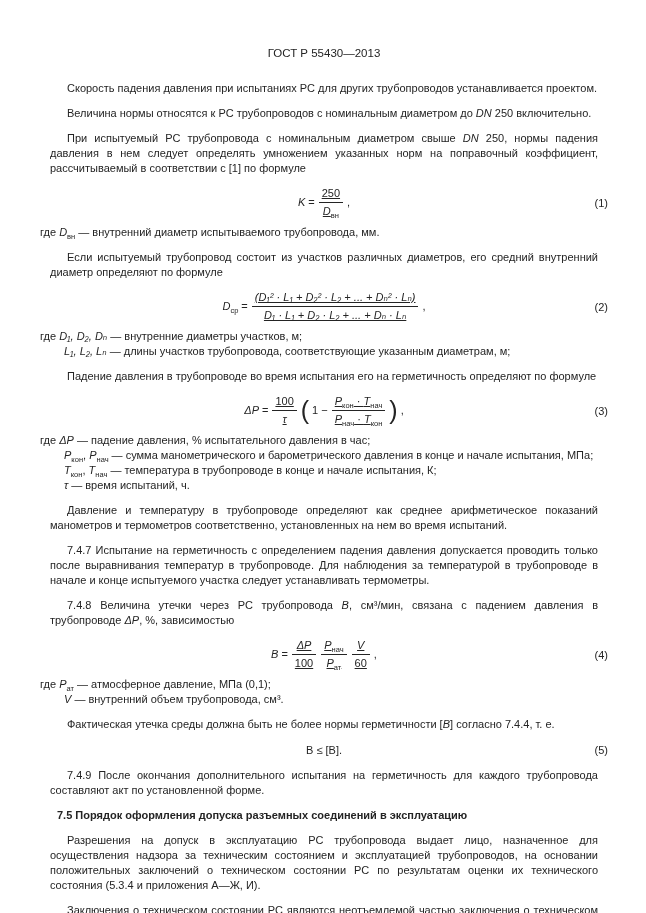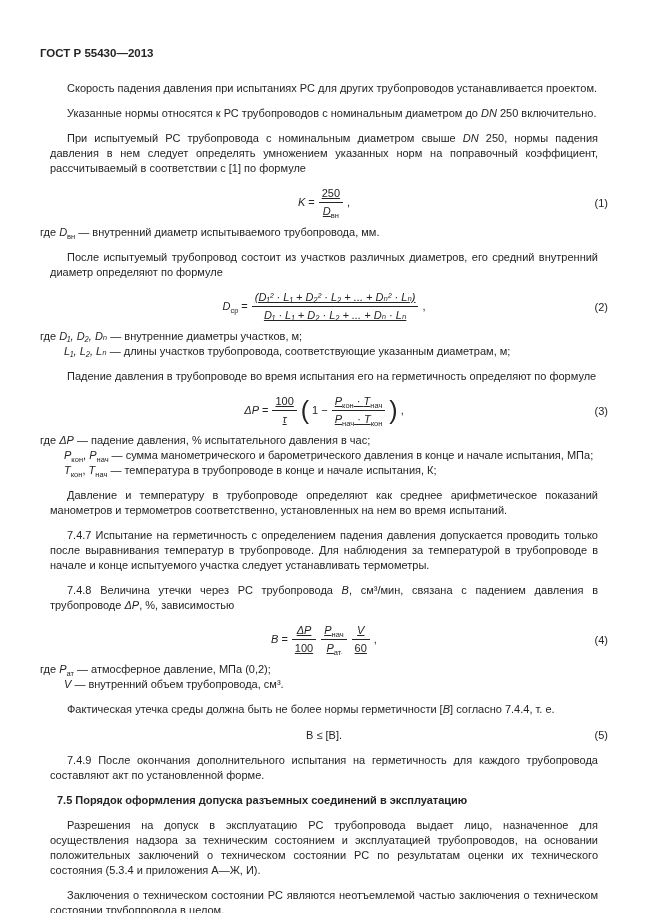--- a/index.html
+++ b/index.html
@@ -3,21 +3,21 @@
 <meta charset="utf-8">
 <style>
   html,body { margin:0; padding:0; background:#ffffff; }
   .page {
     width:646px; height:913px; position:relative; overflow:hidden;
     background:#ffffff; color:#242424;
     font-family:"Liberation Sans","DejaVu Sans",sans-serif;
     font-size:11px; line-height:15px;
   }
   .content { position:absolute; left:40px; top:46px; width:568px; }
-  .hdr { text-align:left; font-weight:bold; font-size:11.5px; margin-bottom:20px; }
+  .hdr { text-align:center; font-weight:normal; font-size:11.5px; margin-bottom:20px; }
   p { margin:10px; text-align:justify; text-indent:17px; }
   .def { text-align:justify; text-indent:0; }
   .def.ind { margin-left:24px; }
   i.var { font-style:italic; font-family:"Liberation Sans","DejaVu Sans",sans-serif; }
   sub { font-size:7.5px; line-height:0; }
   .eqrow { position:relative; text-align:center; margin:6px 0; }
   .eqbody { display:inline-flex; align-items:center; gap:3px; vertical-align:middle; }
   .eqlabel { position:absolute; right:0; top:50%; transform:translateY(-50%); font-style:normal; }
   .frac { display:inline-block; vertical-align:middle; text-align:center; margin:0 1px;text-decoration:underline; }
   .fnum { display:block; padding:0 3px 1px; border-bottom:1px solid #242424; }
@@ -29,40 +29,40 @@
 </head>
 <body>
 
 <div class="page">
   <div class="content">
 
     <div class="hdr">ГОСТ Р 55430—2013</div>
 
     <p>Скорость падения давления при испытаниях РС для других трубопроводов устанавливается проектом.</p>
 
-    <p><span>Указанные нормы относятся к РС трубопроводов с номинальным диаметром до </span><i class="var">DN</i><span> 250 включительно.</span></p>
+    <p><span>Величина нормы относятся к РС трубопроводов с номинальным диаметром до </span><i class="var">DN</i><span> 250 включительно.</span></p>
 
     <p><span>При испытуемый РС трубопровода с номинальным диаметром свыше </span><i class="var">DN</i><span> 250, нормы падения давления в нем следует определять умножением указанных норм на поправочный коэффициент, рассчитываемый в соответствии с [1] по формуле</span></p>
 
     <div class="eqrow">
       <span class="eqbody">
         <i class="var">K</i>
         <span>=</span>
         <span class="frac">
           <span class="fnum">250</span>
           <span class="fden"><i class="var">D</i><sub>вн</sub></span>
         </span>
         <span>,</span>
       </span>
       <span class="eqlabel">(1)</span>
     </div>
 
     <div class="def"><span>где </span><i class="var">D</i><sub>вн</sub><span> — внутренний диаметр испытываемого трубопровода, мм.</span></div>
 
-    <p>После испытуемый трубопровод состоит из участков различных диаметров, его средний внутренний диаметр определяют по формуле</p>
+    <p>Если испытуемый трубопровод состоит из участков различных диаметров, его средний внутренний диаметр определяют по формуле</p>
 
     <div class="eqrow">
       <span class="eqbody">
         <span><i class="var">D</i><sub>ср</sub></span>
         <span>=</span>
         <span class="frac">
           <span class="fnum"><i class="var">(D₁² · L₁ + D₂² · L₂ + ... + Dₙ² · Lₙ)</i></span>
           <span class="fden"><i class="var">D₁ · L₁ + D₂ · L₂ + ... + Dₙ · Lₙ</i></span>
         </span>
         <span>,</span>
@@ -91,20 +91,21 @@
         </span>
         <span class="paren">)</span>
         <span>,</span>
       </span>
       <span class="eqlabel">(3)</span>
     </div>
 
     <div class="def"><span>где </span><i class="var">ΔP</i><span> — падение давления, % испытательного давления в час;</span></div>
     <div class="def ind"><i class="var">P</i><sub>кон</sub><span>, </span><i class="var">P</i><sub>нач</sub><span> — сумма манометрического и барометрического давления в конце и начале испытания, МПа;</span></div>
     <div class="def ind"><i class="var">T</i><sub>кон</sub><span>, </span><i class="var">T</i><sub>нач</sub><span> — температура в трубопроводе в конце и начале испытания, К;</span></div>
+    <div class="def ind"><i class="var">τ</i><span> — время испытаний, ч.</span></div>
 
     <p>Давление и температуру в трубопроводе определяют как среднее арифметическое показаний манометров и термометров соответственно, установленных на нем во время испытаний.</p>
     <p>7.4.7 Испытание на герметичность с определением падения давления допускается проводить только после выравнивания температур в трубопроводе. Для наблюдения за температурой в трубопроводе в начале и конце испытуемого участка следует устанавливать термометры.</p>
 
     <p><span>7.4.8 Величина утечки через РС трубопровода </span><i class="var">B</i><span>, см³/мин, связана с падением давления в трубопроводе </span><i class="var">ΔP</i><span>, %, зависимостью</span></p>
 
     <div class="eqrow">
       <span class="eqbody">
         <i class="var">B</i>
         <span>=</span>
@@ -118,21 +119,21 @@
         </span>
         <span class="frac">
           <span class="fnum"><i class="var">V</i></span>
           <span class="fden">60</span>
         </span>
         <span>,</span>
       </span>
       <span class="eqlabel">(4)</span>
     </div>
 
-    <div class="def"><span>где </span><i class="var">P</i><sub>ат</sub><span> — атмосферное давление, МПа (0,2);</span></div>
+    <div class="def"><span>где </span><i class="var">P</i><sub>ат</sub><span> — атмосферное давление, МПа (0,1);</span></div>
     <div class="def ind"><i class="var">V</i><span> — внутренний объем трубопровода, см³.</span></div>
 
     <p><span>Фактическая утечка среды должна быть не более нормы герметичности [</span><i class="var">B</i><span>] согласно 7.4.4, т. е.</span></p>
 
     <div class="eqrow">
       <span class="eqbody">
           <span>В ≤ [В].</span>
         </span>
       <span class="eqlabel">(5)</span>
     </div>

